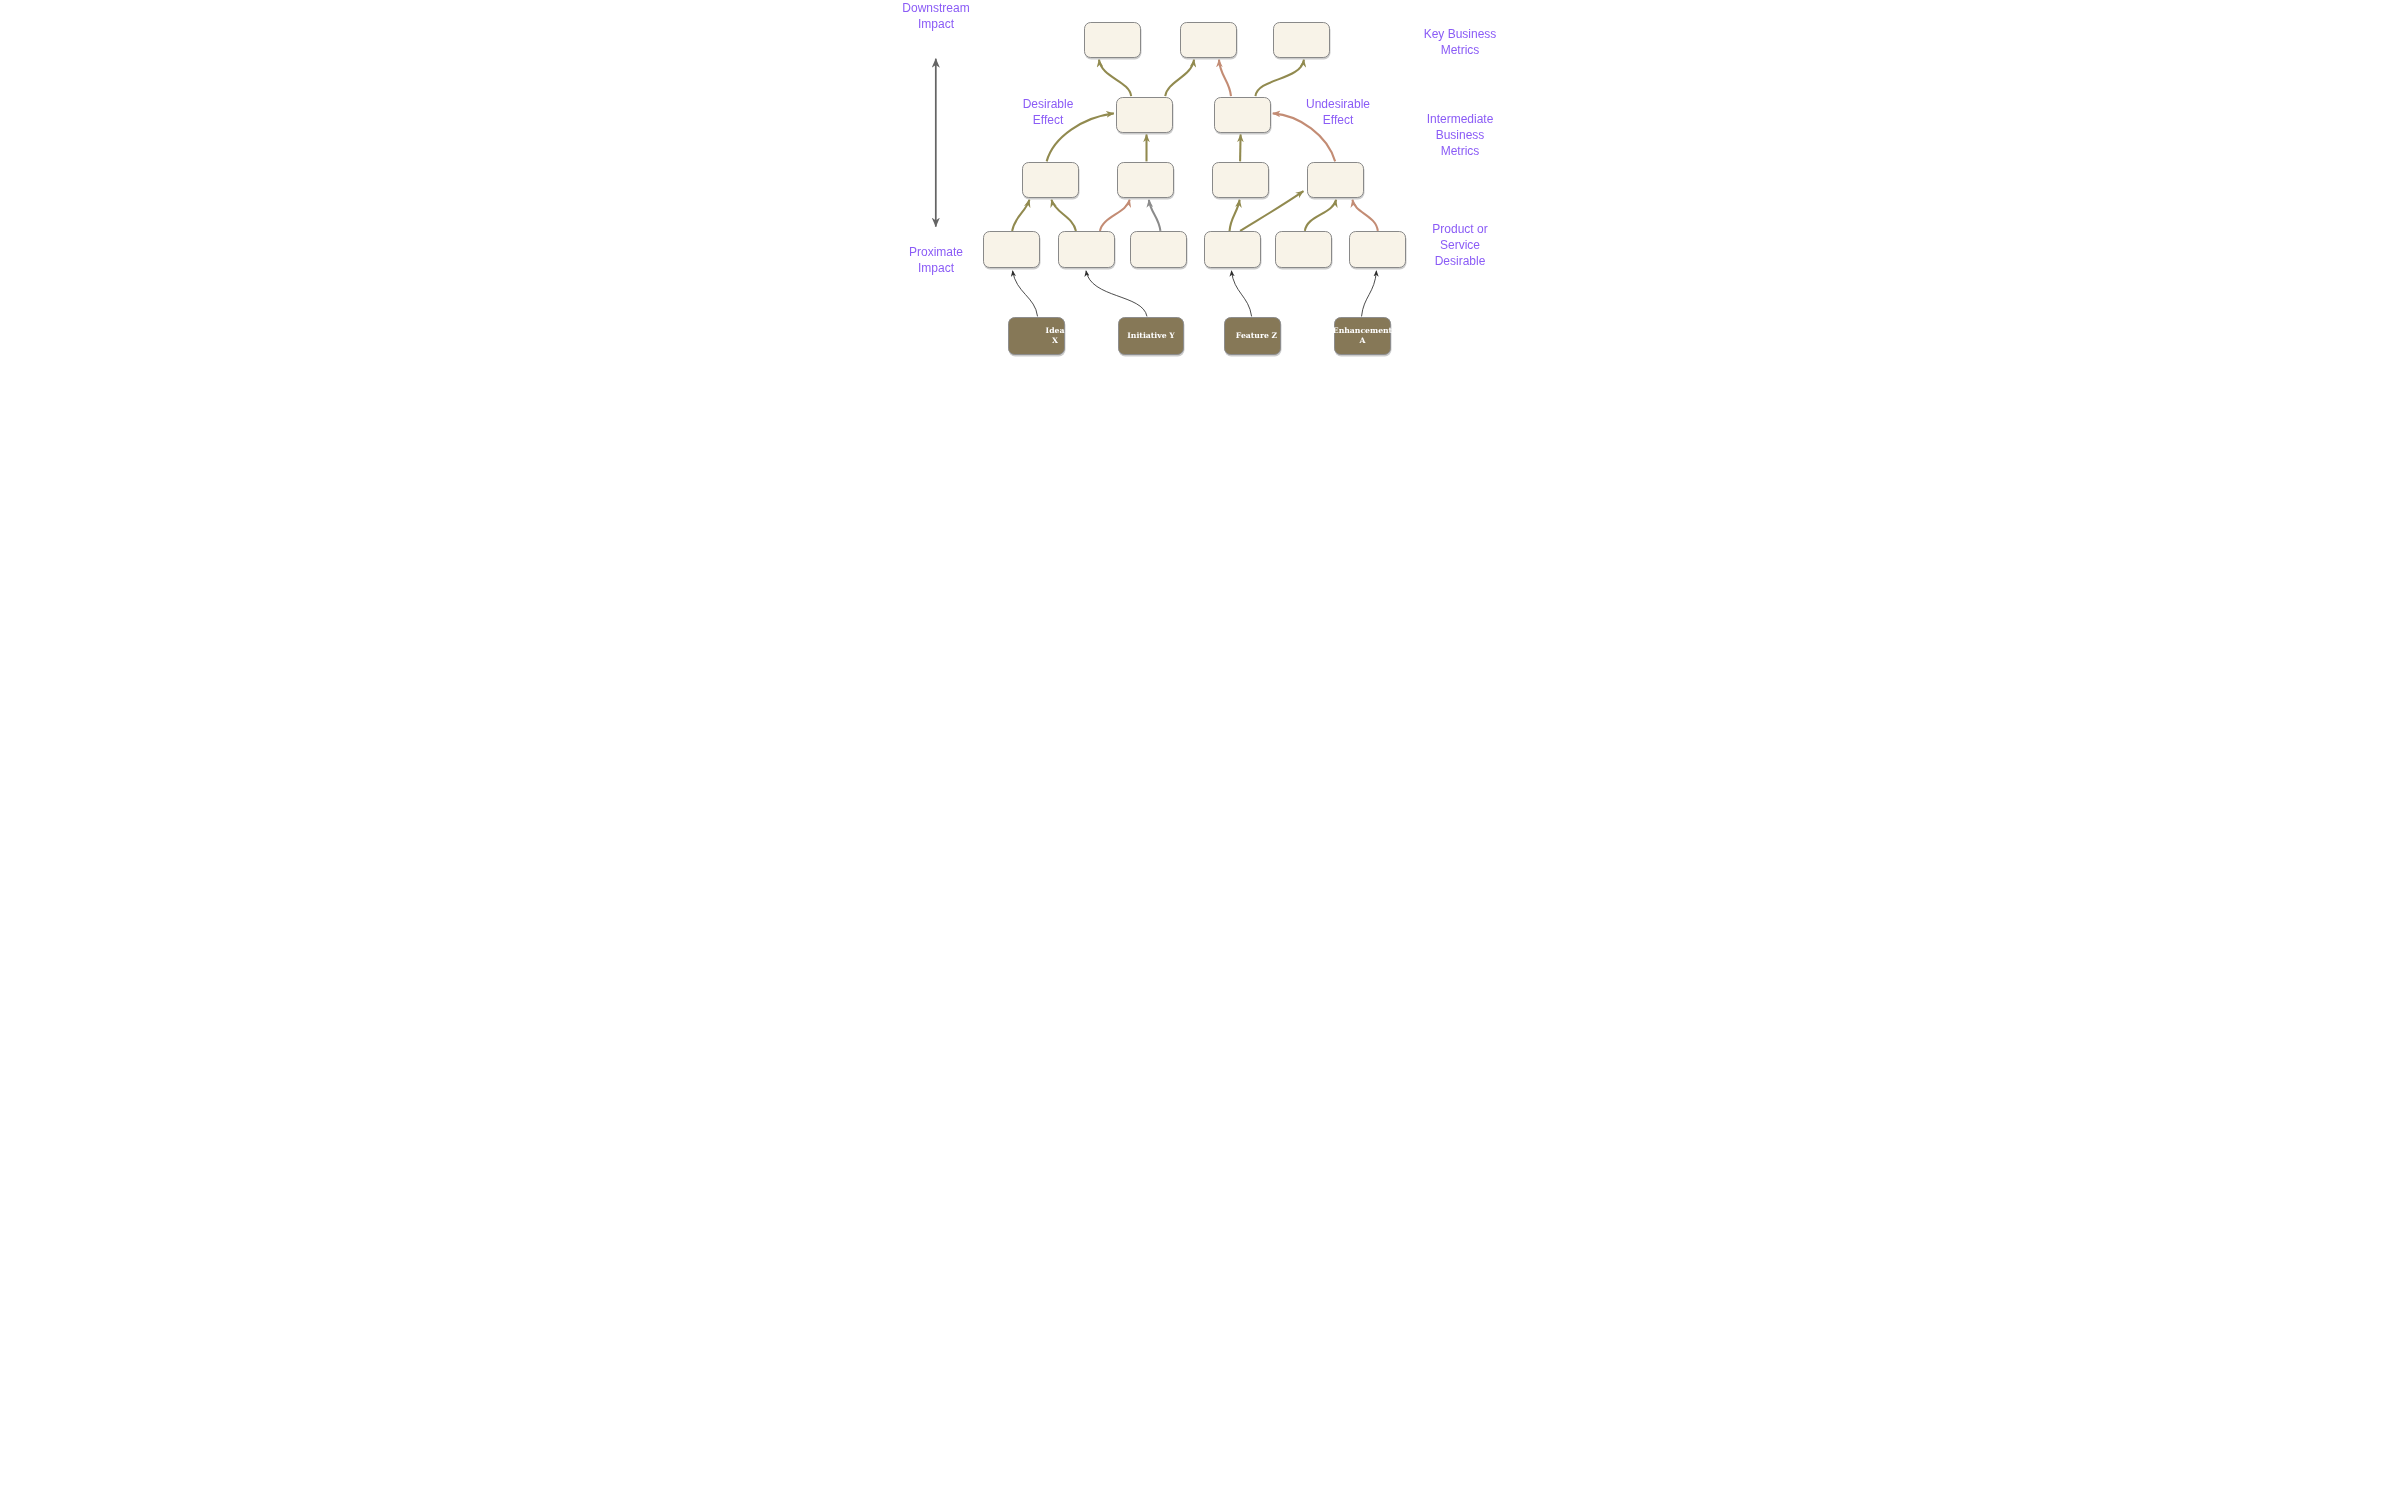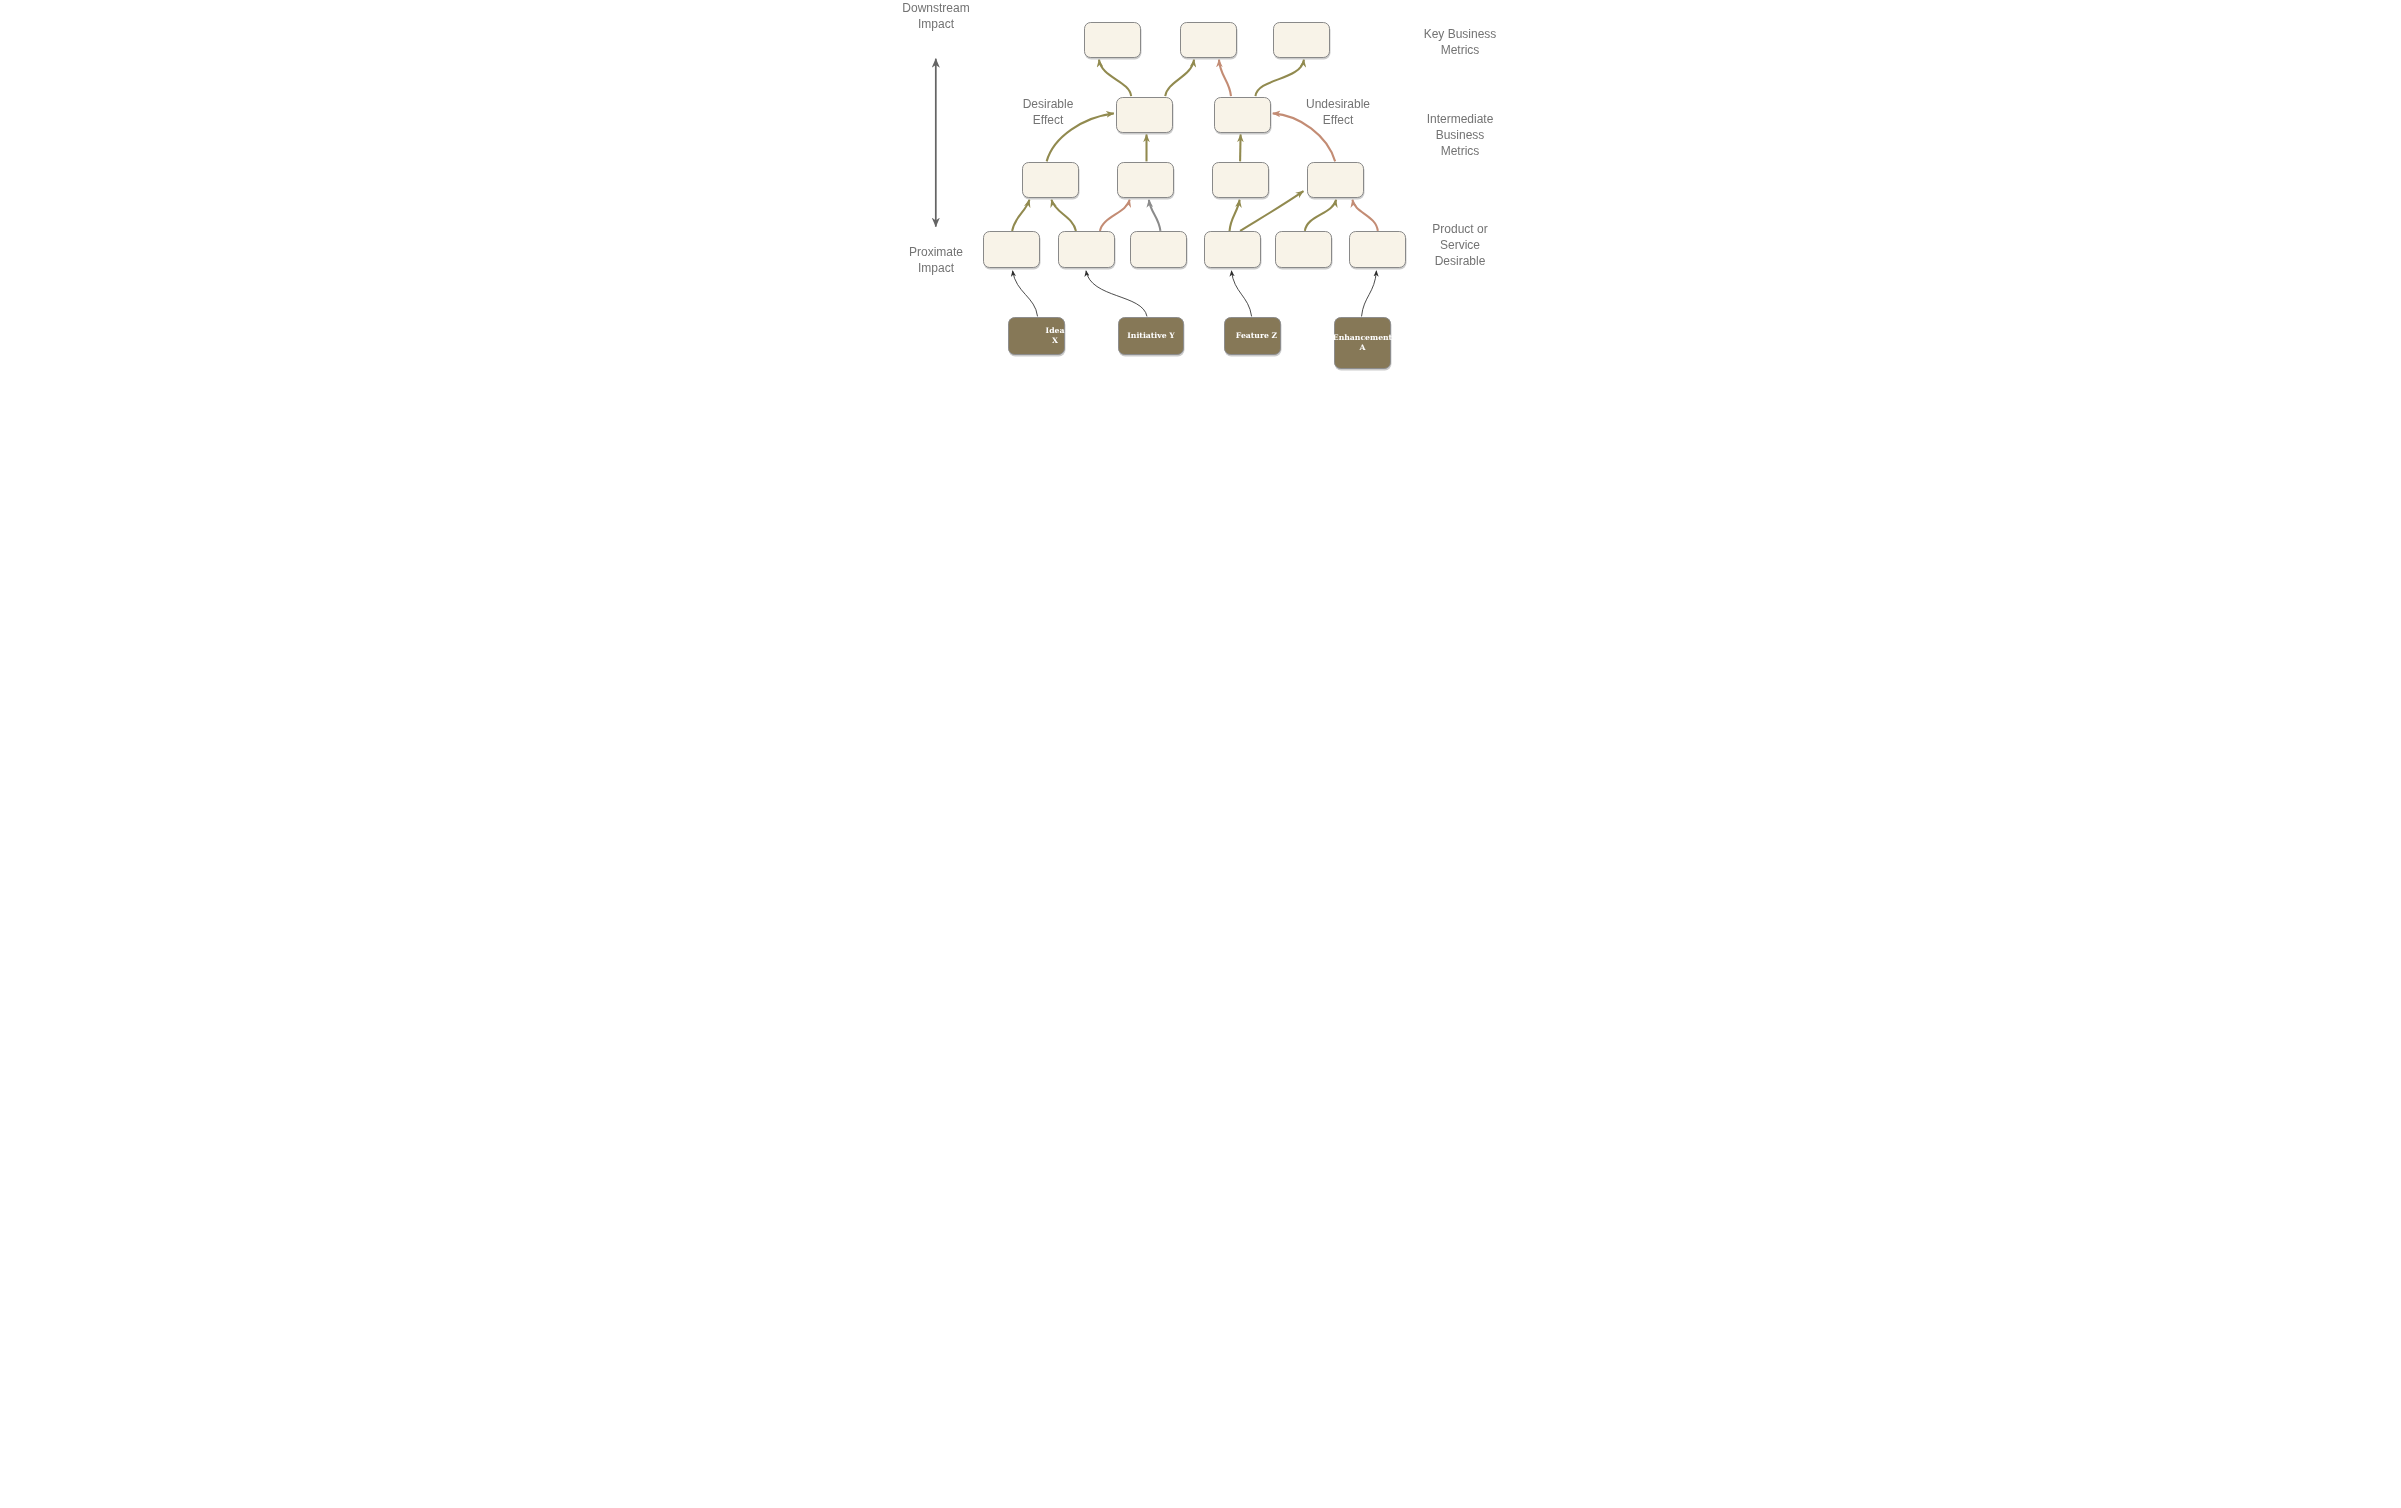--- a/index.html
+++ b/index.html
@@ -46,21 +46,21 @@
     color: #ffffff;
     font-family: "DejaVu Serif", "Liberation Serif", serif;
     font-weight: bold;
     font-size: 7.7px;
     line-height: 9.6px;
     text-align: center;
   }
   .side-label {
     position: absolute;
     text-align: center;
-    color: #737373;
+    color: #8b5cf6;
     font-size: 12px;
     line-height: 16px;
     z-index: 3;
     white-space: nowrap;
   }
   .side-label div { white-space: nowrap; }
 </style>
 </head>
 <body>
 
@@ -125,21 +125,21 @@
       <div class="metric-node" style="left: 454px; top: 231px; width: 57px; height: 37px;"></div>
       <div class="initiative-node" style="left: 113px; top: 317px; width: 57px; height: 38px; padding-left: 37px;">
         <div>Idea X</div>
       </div>
       <div class="initiative-node" style="left: 223px; top: 317px; width: 66px; height: 38px;">
         <div>Initiative Y</div>
       </div>
       <div class="initiative-node" style="left: 329px; top: 317px; width: 57px; height: 38px; padding-left: 8px;">
         <div>Feature Z</div>
       </div>
-      <div class="initiative-node" style="left: 439px; top: 317px; width: 57px; height: 52px;">
+      <div class="initiative-node" style="left: 439px; top: 317px; width: 57px; height: 38px;">
         <div>Enhancement</div>
         <div>A</div>
       </div>
     </div>
 
   <div class="side-label" style="left:0; top:44; width:82px;">
     <div>Downstream</div>
     <div>Impact</div>
   </div>
 

